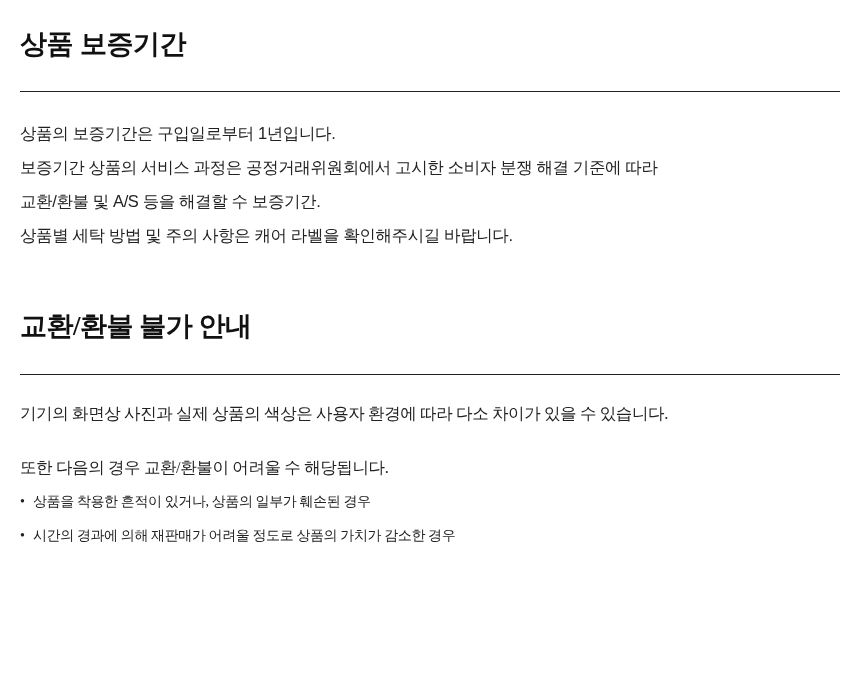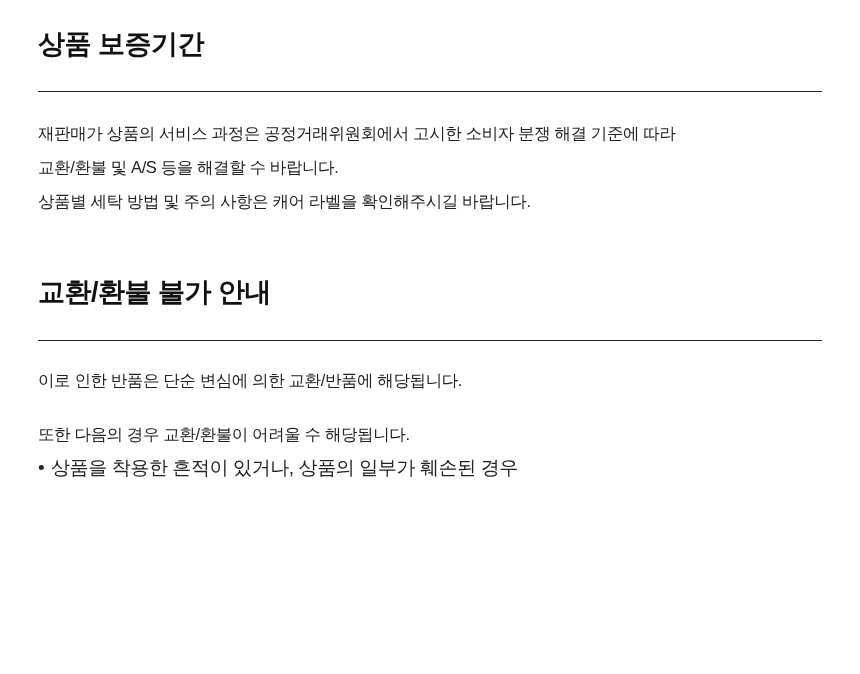--- a/index.html
+++ b/index.html
@@ -11,21 +11,21 @@
     height: 674px;
     background: #ffffff;
     font-family: "Liberation Sans", sans-serif;
     color: #1a1a1a;
     overflow: hidden;
   }
   .page {
     width: 860px;
     height: 674px;
     box-sizing: border-box;
-    padding: 0 38px;
+    padding: 0 20px;
     position: relative;
   }
   .section {
     position: relative;
   }
   .section-title {
     font-size: 27px;
     font-weight: bold;
     letter-spacing: -0.5px;
     color: #111111;
@@ -55,58 +55,63 @@
     font-size: 16.5px;
     line-height: 34px;
     color: #222222;
     letter-spacing: -0.4px;
     white-space: nowrap;
   }
   .gap-line {
     height: 20px;
   }
   .bullet-line {
-    font-size: 19px;
+    font-size: 14px;
     line-height: 34px;
     color: #222222;
     letter-spacing: -0.4px;
     white-space: nowrap;
   }
   .bullet-dot {
     display: inline-block;
     width: 13px;
   }
   #section-exchange {
     margin-top: 36px;
+    font-family: Liberation Serif, serif;
   }
   #section-exchange .body-block {
     padding-top: 22px;
   }
 </style>
 </head>
 <body>
 
 <div class="page">
 
   <div class="section" id="section-warranty">
     <div class="section-title">상품 보증기간</div>
     <div class="divider"></div>
     <div class="body-block">
-      <div class="body-line">재판매가 상품의 서비스 과정은 공정거래위원회에서 고시한 소비자 분쟁 해결 기준에 따라</div>
-      <div class="body-line">교환/환불 및 A/S 등을 해결할 수 바랍니다.</div>
+      <div class="body-line">상품의 보증기간은 구입일로부터 1년입니다.</div>
+      <div class="body-line">보증기간 상품의 서비스 과정은 공정거래위원회에서 고시한 소비자 분쟁 해결 기준에 따라</div>
+      <div class="body-line">교환/환불 및 A/S 등을 해결할 수 보증기간.</div>
       <div class="body-line">상품별 세탁 방법 및 주의 사항은 캐어 라벨을 확인해주시길 바랍니다.</div>
     </div>
   </div>
 
   <div class="section" id="section-exchange">
     <div class="section-title">교환/환불 불가 안내</div>
     <div class="divider"></div>
     <div class="body-block">
-      <div class="body-line">이로 인한 반품은 단순 변심에 의한 교환/반품에 해당됩니다.</div>
+      <div class="body-line">기기의 화면상 사진과 실제 상품의 색상은 사용자 환경에 따라 다소 차이가 있을 수 있습니다.</div>
       <div class="gap-line"></div>
       <div class="body-line">또한 다음의 경우 교환/환불이 어려울 수 해당됩니다.</div>
       <div class="bullet-line">
         <span class="bullet-dot">•</span><span>상품을 착용한 흔적이 있거나, 상품의 일부가 훼손된 경우</span>
+      </div>
+      <div class="bullet-line">
+        <span class="bullet-dot">•</span><span>시간의 경과에 의해 재판매가 어려울 정도로 상품의 가치가 감소한 경우</span>
       </div>
     </div>
   </div>
 
 </div>
 
 </body></html>

